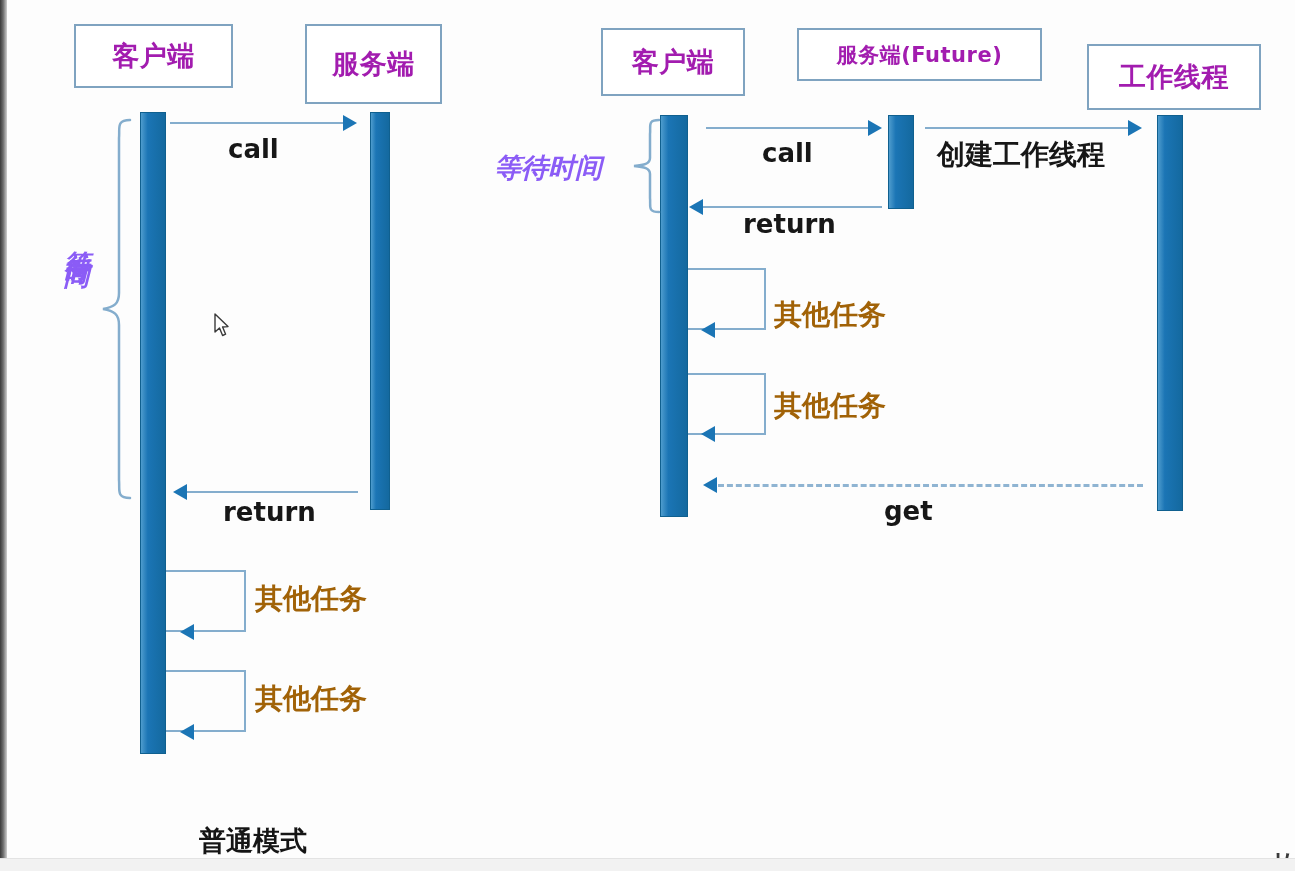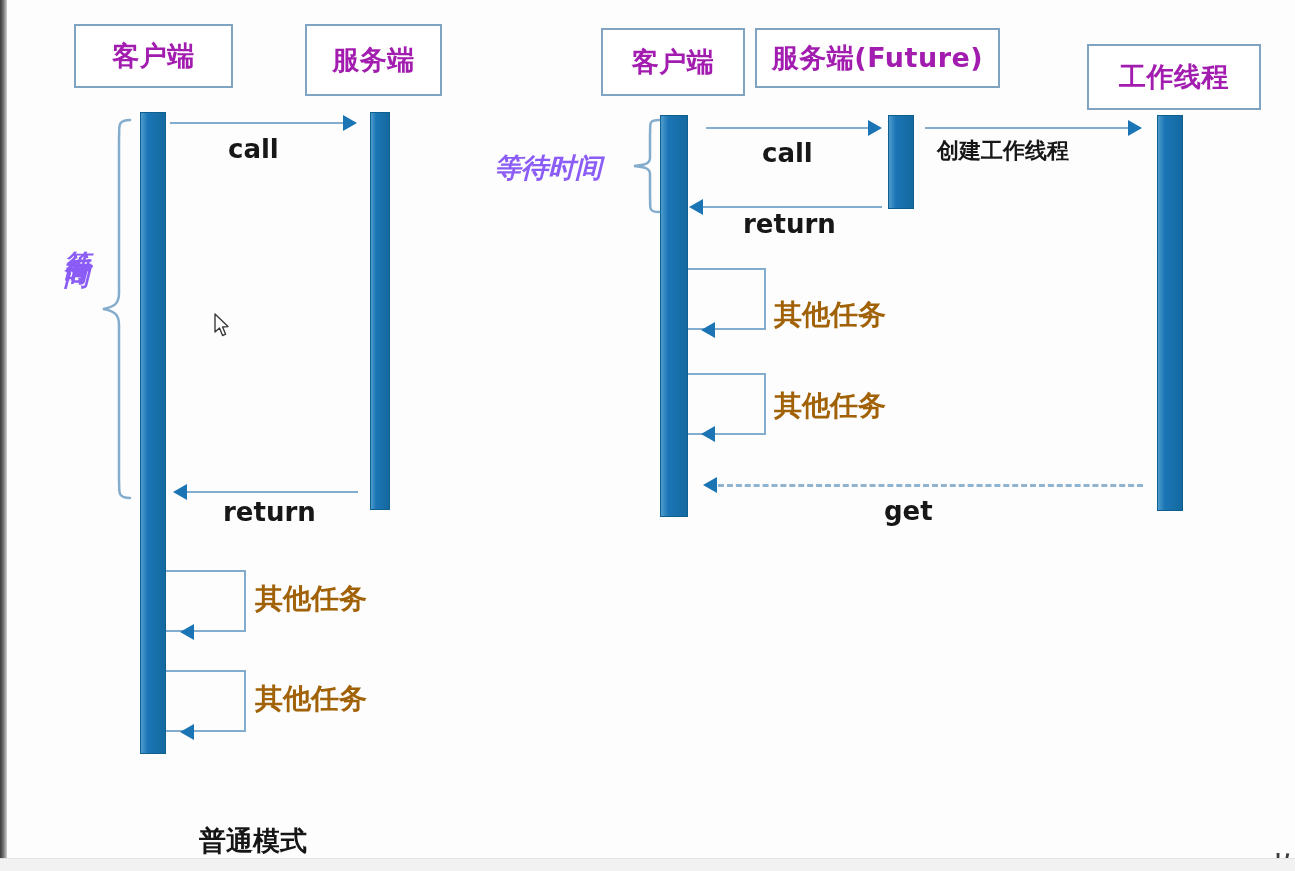--- a/index.html
+++ b/index.html
@@ -159,21 +159,21 @@
 <body>
 
 <div id="stage">
 
   <div class="film-edge left"></div>
 
   <div class="actor-box" style="left:74px; top:24px; width:159px; height:64px; font-size:27px;">
     <span>客户端</span>
   </div>
 
-  <div class="actor-box" style="left:305px; top:24px; width:137px; height:72px; font-size:27px;">
+  <div class="actor-box" style="left:305px; top:24px; width:137px; height:80px; font-size:27px;">
     <span>服务端</span>
   </div>
 
   <div class="lifebar" style="left:140px; top:112px; width:26px; height:642px;"></div>
 
   <div class="lifebar" style="left:370px; top:112px; width:20px; height:398px;"></div>
 
   <div class="msg-line" style="left:170px; top:122px; width:176px;"></div>
   <div class="arrow-head right" style="left:343px; top:115px;"></div>
   <div class="msg-label" style="left:228px; top:134px; font-size:26px;">call</div>
@@ -195,41 +195,41 @@
   <div class="selfloop" style="left:166px; top:670px; width:80px; height:62px;"></div>
   <div class="arrow-head left" style="left:180px; top:724px;"></div>
   <div class="selfloop-label" style="left:255px; top:680px; font-size:28px;">其他任务</div>
 
   <div class="caption" style="left:199px; top:823px; font-size:27px;text-align:right;">普通模式</div>
 
   <div class="actor-box" style="left:601px; top:28px; width:144px; height:68px; font-size:27px;">
     <span>客户端</span>
   </div>
 
-  <div class="actor-box" style="left:755px; top:28px; width:245px; height:60px; font-size:27px;">
+  <div class="actor-box" style="left:797px; top:28px; width:245px; height:53px; font-size:21px;">
     <span>服务端(Future)</span>
   </div>
 
   <div class="actor-box" style="left:1087px; top:44px; width:174px; height:66px; font-size:27px;font-family:Liberation Serif, serif;">
     <span>工作线程</span>
   </div>
 
   <div class="lifebar" style="left:660px; top:115px; width:28px; height:402px;"></div>
 
   <div class="lifebar" style="left:888px; top:115px; width:26px; height:94px;"></div>
 
   <div class="lifebar" style="left:1157px; top:115px; width:26px; height:396px;"></div>
 
   <div class="msg-line" style="left:706px; top:127px; width:164px;"></div>
   <div class="arrow-head right" style="left:868px; top:120px;"></div>
   <div class="msg-label" style="left:762px; top:138px; font-size:26px;">call</div>
 
   <div class="msg-line" style="left:925px; top:127px; width:205px;"></div>
   <div class="arrow-head right" style="left:1128px; top:120px;"></div>
-  <div class="msg-label cn" style="left:937px; top:136px; font-size:22px;">创建工作线程</div>
+  <div class="msg-label cn" style="left:937px; top:136px; font-size:28px;">创建工作线程</div>
 
   <div class="msg-line" style="left:702px; top:206px; width:180px;"></div>
   <div class="arrow-head left" style="left:689px; top:199px;"></div>
   <div class="msg-label" style="left:743px; top:209px; font-size:26px;">return</div>
 
   <svg class="brace-svg" style="left:631px; top:118px;" width="32" height="96" viewBox="0 0 32 96">
     <path d="M28 2 C16 2, 20 8, 19 16 L19 40 C19 46, 13 47, 3 48
              C13 49, 19 50, 19 56 L19 80 C20 88, 16 94, 28 94" fill="none" stroke="#84adcd" stroke-width="2.5" stroke-linecap="round"></path>
   </svg>
   <div class="wait-label" style="left:494px; top:150px; font-size:27px;">等待时间</div>

